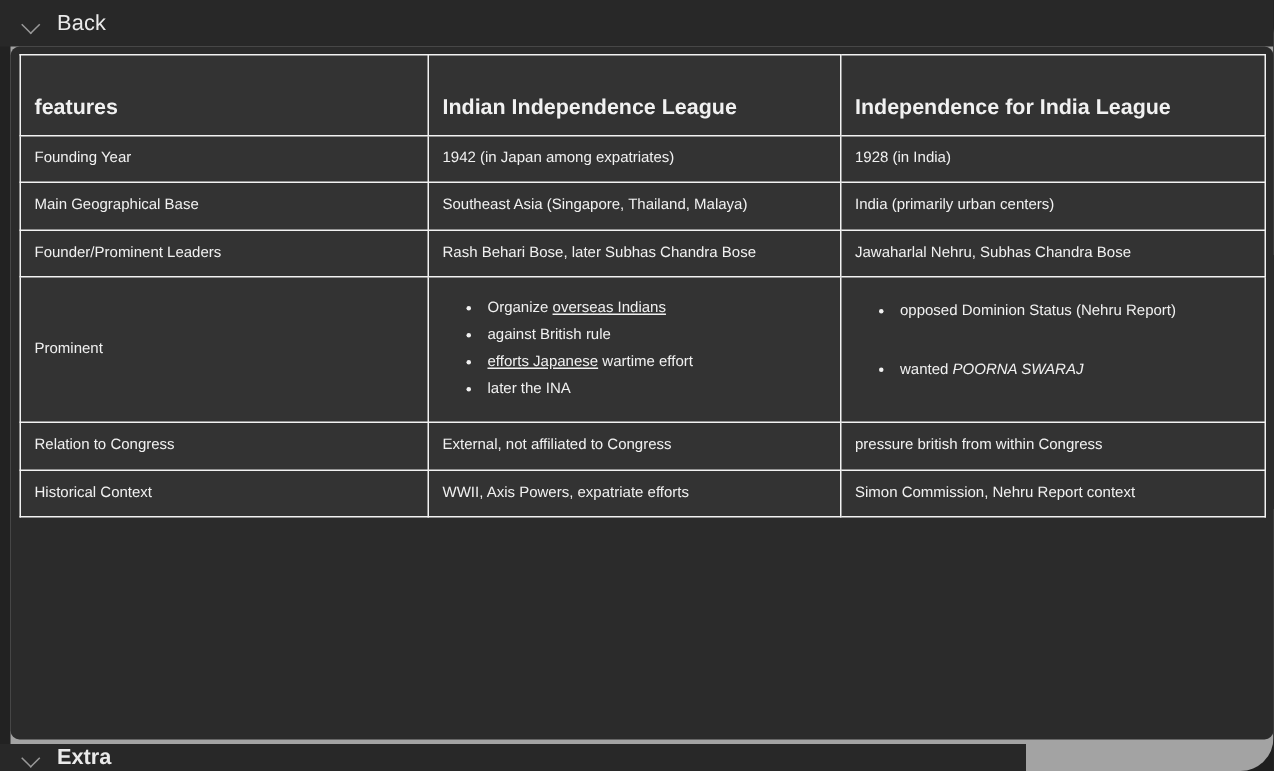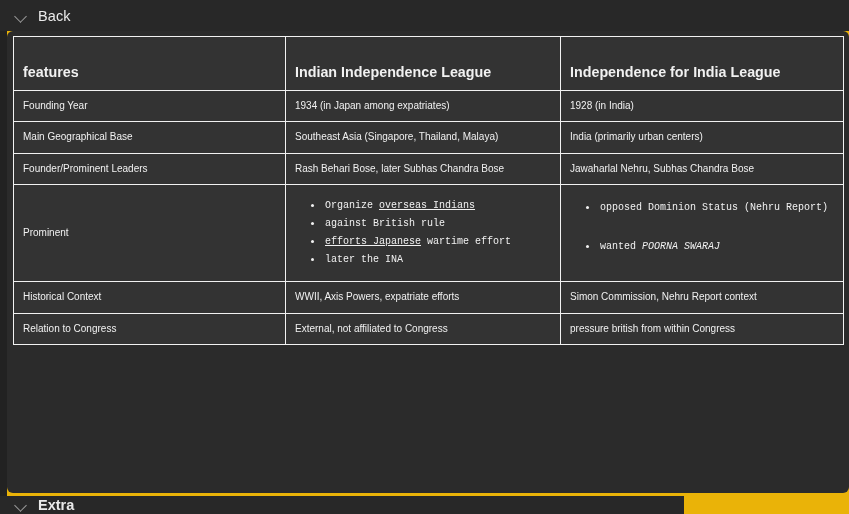--- a/index.html
+++ b/index.html
@@ -6,22 +6,23 @@
   html, body {
     margin: 0; padding: 0;
     width: 849px; height: 514px;
     background: #1f1f1f;
     font-family: "Liberation Sans", sans-serif;
     overflow: hidden;
   }
   #app {
     position: relative;
     width: 849px; height: 514px;
-    background: #eab308;
+    background: #a3a3a3;
     color: #e8e8e8;
+    border-radius: 22px;
   }
   
   .gutter {
     position: absolute;
     left: 0; top: 0;
     width: 7px; height: 514px;
     background: #222222;
   }
 
   
@@ -93,21 +94,20 @@
     padding-top: 24px; padding-bottom: 6px;
   }
   td.tall { vertical-align: middle; }
   td.mid  { vertical-align: middle; }
   td.top  { vertical-align: top; }
 
   ul.obj {
     margin: 6px 0 6px 0;
     padding-left: 28px;
     list-style: disc;
-    font-family: Liberation Mono, monospace;
   }
   ul.obj li { margin: 0 0 2px 0; padding-left: 2px; }
   ul.obj.spaced li { margin: 0 0 22px 0; }
   ul.obj.spaced li:last-child { margin-bottom: 17px; }
   .u { text-decoration: underline; }
   .it { font-style: italic; }
 
   
   .extrabar {
     position: absolute;
@@ -149,21 +149,21 @@
         <tr>
           <th>features</th>
           <th>Indian Independence League</th>
           <th>Independence for India League</th>
         </tr>
       </thead>
       <tbody>
 
         <tr>
           <td class="mid">Founding Year</td>
-          <td class="mid">1934 (in Japan among expatriates)</td>
+          <td class="mid">1942 (in Japan among expatriates)</td>
           <td class="mid">1928 (in India)</td>
         </tr>
 
         <tr>
           <td class="mid">Main Geographical Base</td>
           <td class="top">Southeast Asia (Singapore, Thailand, Malaya)</td>
           <td class="mid">India (primarily urban centers)</td>
         </tr>
 
         <tr>
@@ -184,29 +184,29 @@
           </td>
           <td class="mid">
             <ul class="obj spaced" id="ifil-bullets">
                 <li>opposed Dominion Status (Nehru Report)</li>
                 <li>wanted <span class="it">POORNA SWARAJ</span></li>
               </ul>
           </td>
         </tr>
 
         <tr>
+          <td class="mid">Relation to Congress</td>
+          <td class="mid">External, not affiliated to Congress</td>
+          <td class="top">pressure british from within Congress</td>
+        </tr>
+
+        <tr>
           <td class="mid">Historical Context</td>
           <td class="top">WWII, Axis Powers, expatriate efforts</td>
           <td class="top">Simon Commission, Nehru Report context</td>
-        </tr>
-
-        <tr>
-          <td class="mid">Relation to Congress</td>
-          <td class="mid">External, not affiliated to Congress</td>
-          <td class="top">pressure british from within Congress</td>
         </tr>
       </tbody>
     </table>
   </div>
 
   <div class="extrabar">
     <span class="chev"></span>
     <span class="extralabel">Extra</span>
   </div>
 

